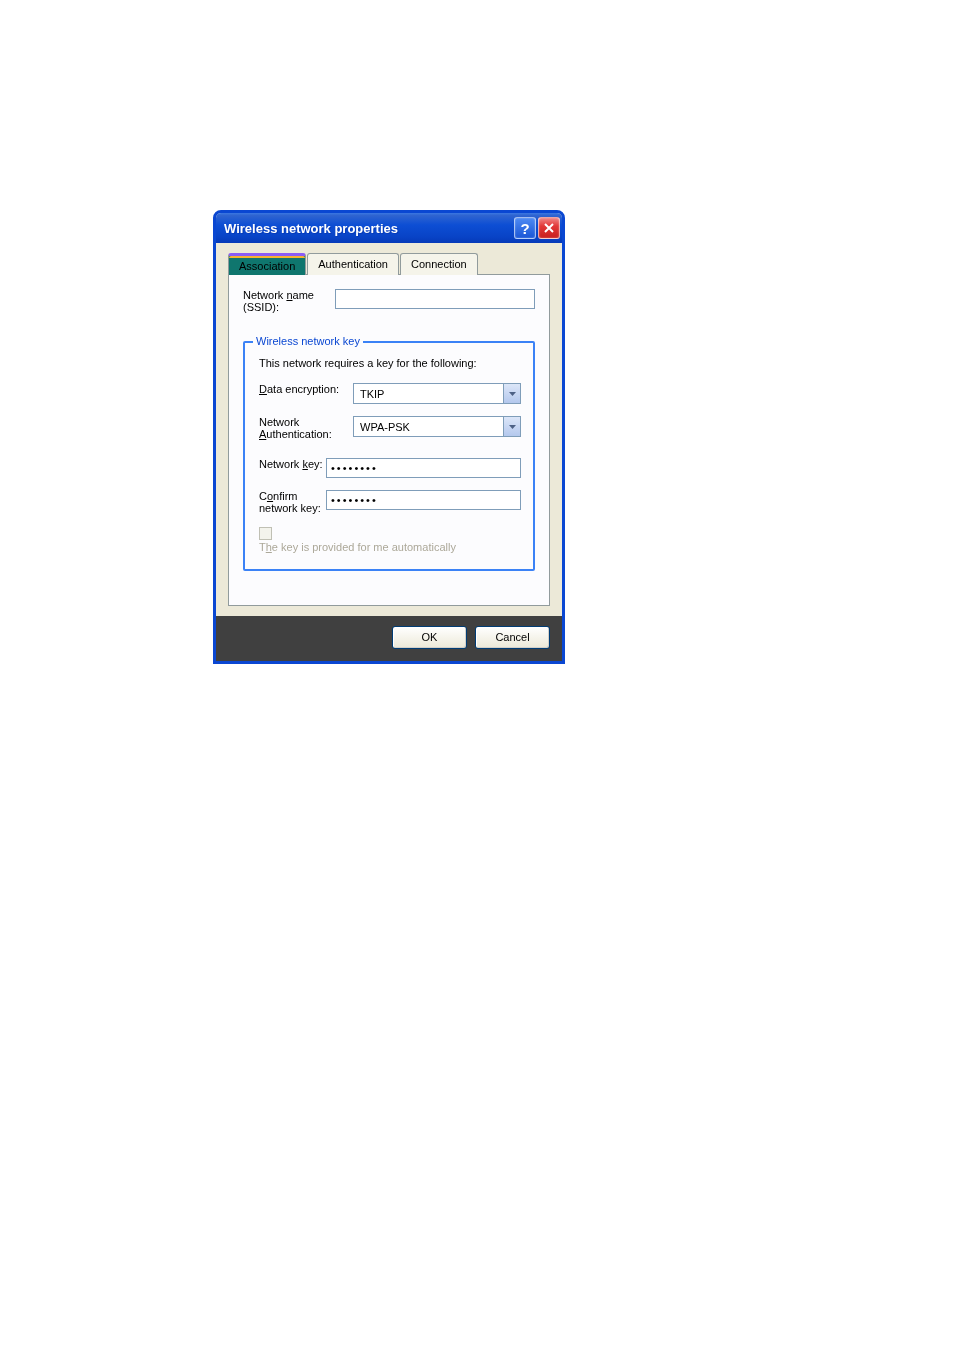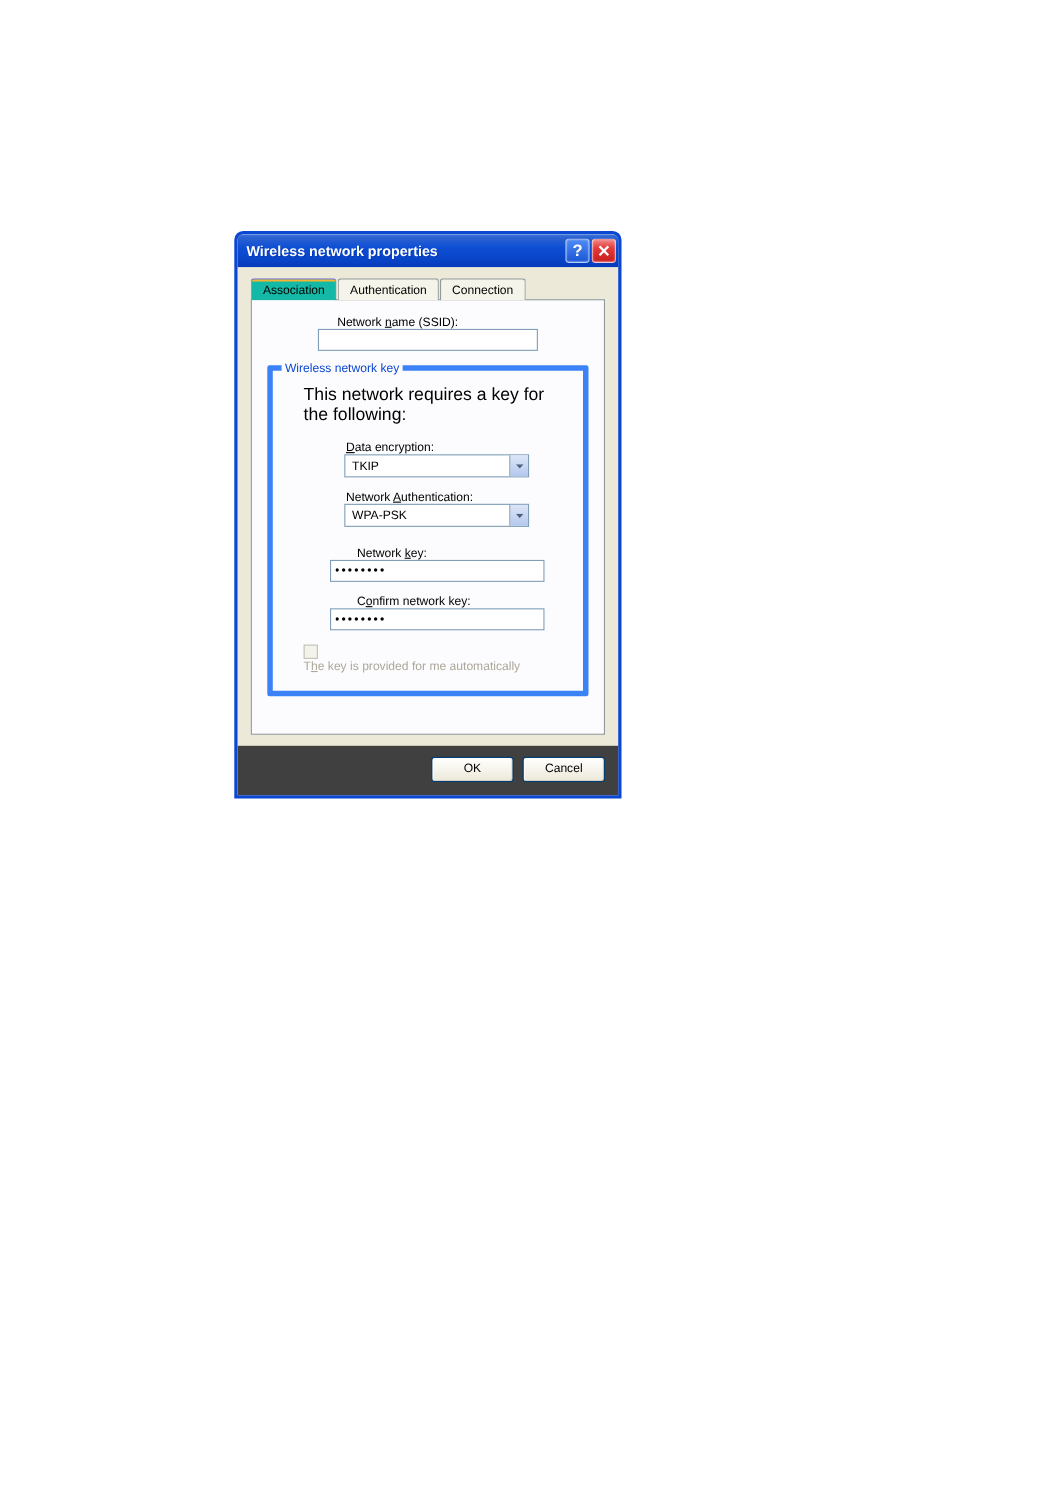--- a/index.html
+++ b/index.html
@@ -72,22 +72,22 @@
       padding: 4px 10px 3px 10px;
       border: 1px solid #919B9C;
       border-bottom: none;
       background: #F5F4EA;
       border-radius: 3px 3px 0 0;
       margin-right: 1px;
       position: relative;
       cursor: default;
     }
     .tab.active {
-      background: #14b8a6;
-      border-top: 1px solid #8b5cf6;
+      background: #0f766e;
+      border-top: 3px solid #8b5cf6;
       position: relative;
       top: 0px;
       z-index: 3;
     }
     .tab.active::before {
       content: "";
       position: absolute;
       left: 0; right: 0; top: 0;
       height: 2px;
       background: #F8B330;
@@ -103,23 +103,21 @@
     .tabpanel {
       border: 1px solid #919B9C;
       background: #FCFCFE;
       margin-top: -1px;
       padding: 14px 14px 18px 14px;
       position: relative;
       z-index: 1;
     }
     .row {
       display: flex;
-      align-items: center;
       margin-bottom: 12px;
-      flex-direction: column;
     }
     .row .label {
       width: 165px;
       font-size: 11px;
       color: #000;
     }
     .row .label.disabled {
       color: #ACA899;
     }
     .row .field {
@@ -132,38 +130,38 @@
       font-family: Tahoma, sans-serif;
       font-size: 11px;
       padding: 1px 4px;
       background: #fff;
     }
     .textinput.pw {
       width: 195px;
       letter-spacing: 2px;
     }
     .groupbox {
-      border: 5px solid #3b82f6;
+      border: 2px solid #3b82f6;
       border-radius: 2px;
-      padding: 14px 12px 14px 28px;
-      margin-top: 13px;
+      padding: 14px 12px 14px 14px;
+      margin-top: 28px;
       margin-bottom: 16px;
       position: relative;
     }
     .groupbox .legend {
       position: absolute;
       top: -8px;
       left: 8px;
       background: #FCFCFE;
       padding: 0 3px;
       color: #0A47D2;
       font-size: 11px;
     }
     .groupbox .desc {
-      font-size: 16px;
+      font-size: 11px;
       margin-bottom: 14px;
     }
     .dropdown {
       display: inline-flex;
       width: 168px;
       height: 21px;
       border: 1px solid #7F9DB9;
       background: #fff;
       align-items: center;
       font-size: 11px;

